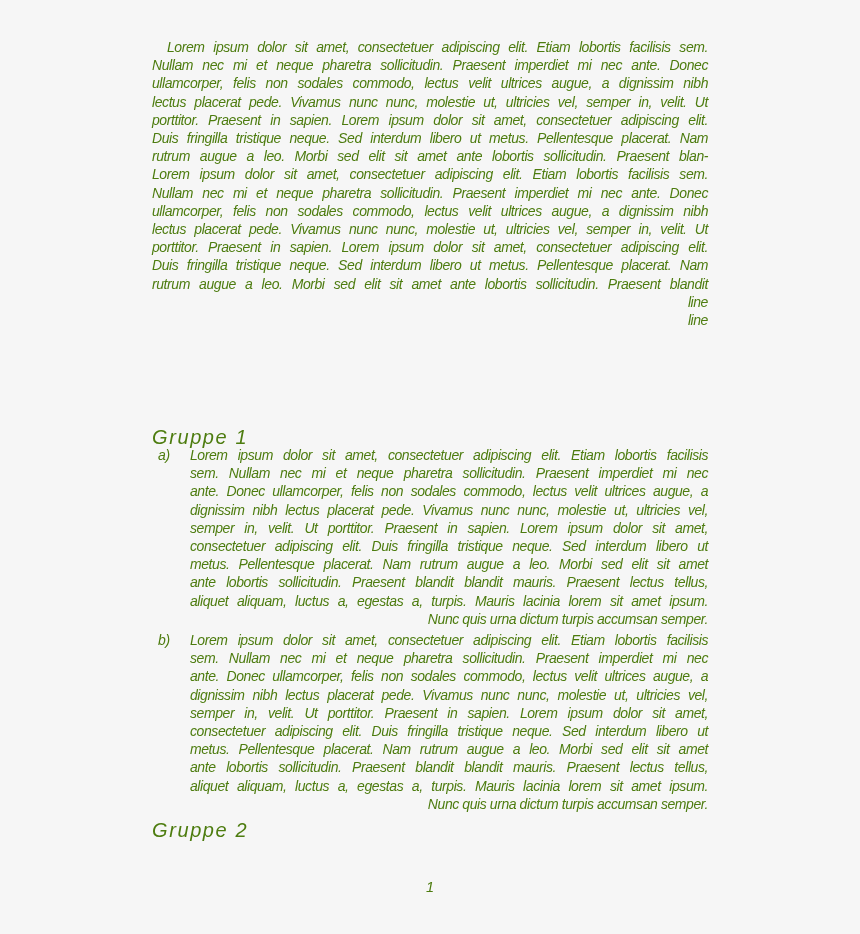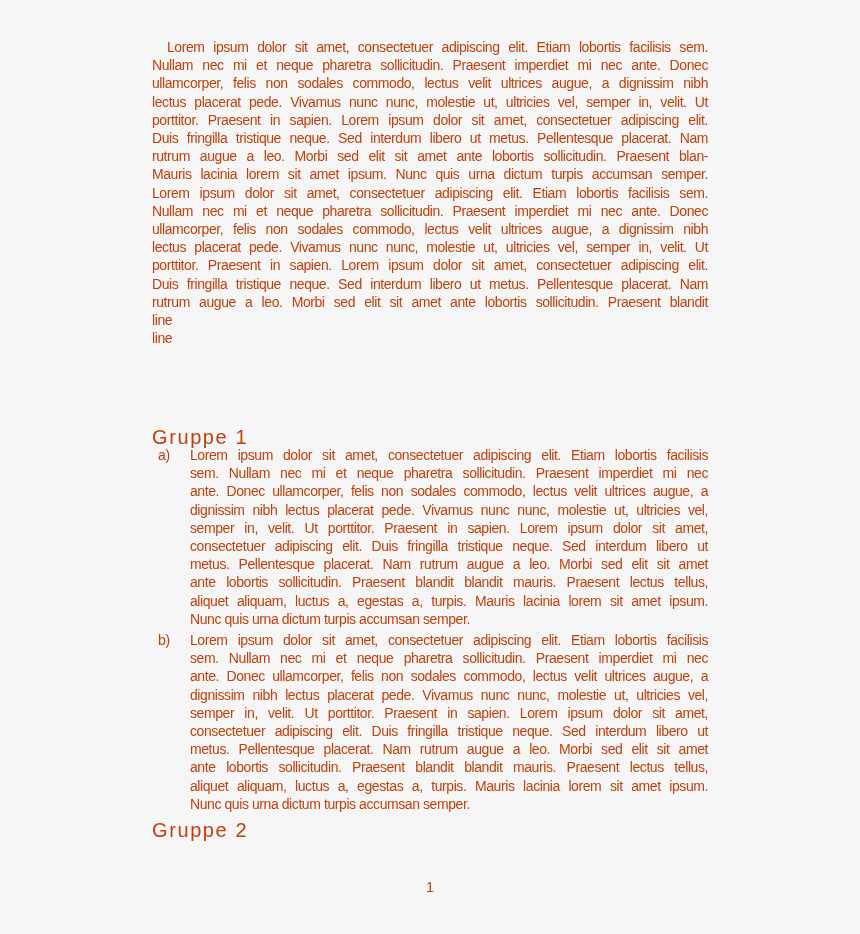--- a/index.html
+++ b/index.html
@@ -17,21 +17,21 @@
   }
   .col {
     position: absolute;
     left: 152px;
     width: 556px;
   }
   .tline {
     font-size: 14px;
     letter-spacing: -0.42px;
     line-height: 18.2px;
-    text-align: left;
+    text-align: right;
     white-space: normal;
   }
   .tline.just {
     text-align: justify;
     text-align-last: justify;
     text-justify: inter-word;
   }
   .tline.indent {
     text-indent: 15px;
   }
@@ -70,31 +70,30 @@
   #paragraph1 { top: 38px; }
   #heading1   { top: 428px; }
   #item-a     { top: 446px; }
   #item-b     { top: 631px; }
   #heading2   { top: 821px; text-align: right; }
   #page-num   { top: 878px; }
 </style>
 </head>
 <body>
 
-<div class="page" style="background: rgb(246, 246, 246); color: #c2410c;">
+<div class="page" style="background: rgb(246, 246, 246); color: #4d7c0f; font-style: italic;">
 
   <div id="paragraph1" class="col">
       <div class="tline just indent">Lorem ipsum dolor sit amet, consectetuer adipiscing elit. Etiam lobortis facilisis sem.</div>
       <div class="tline just">Nullam nec mi et neque pharetra sollicitudin. Praesent imperdiet mi nec ante. Donec</div>
       <div class="tline just">ullamcorper, felis non sodales commodo, lectus velit ultrices augue, a dignissim nibh</div>
       <div class="tline just">lectus placerat pede. Vivamus nunc nunc, molestie ut, ultricies vel, semper in, velit. Ut</div>
       <div class="tline just">porttitor. Praesent in sapien. Lorem ipsum dolor sit amet, consectetuer adipiscing elit.</div>
       <div class="tline just">Duis fringilla tristique neque. Sed interdum libero ut metus. Pellentesque placerat. Nam</div>
       <div class="tline just">rutrum augue a leo. Morbi sed elit sit amet ante lobortis sollicitudin. Praesent blan-</div>
-      <div class="tline just">Mauris lacinia lorem sit amet ipsum. Nunc quis urna dictum turpis accumsan semper.</div>
       <div class="tline just">Lorem ipsum dolor sit amet, consectetuer adipiscing elit. Etiam lobortis facilisis sem.</div>
       <div class="tline just">Nullam nec mi et neque pharetra sollicitudin. Praesent imperdiet mi nec ante. Donec</div>
       <div class="tline just">ullamcorper, felis non sodales commodo, lectus velit ultrices augue, a dignissim nibh</div>
       <div class="tline just">lectus placerat pede. Vivamus nunc nunc, molestie ut, ultricies vel, semper in, velit. Ut</div>
       <div class="tline just">porttitor. Praesent in sapien. Lorem ipsum dolor sit amet, consectetuer adipiscing elit.</div>
       <div class="tline just">Duis fringilla tristique neque. Sed interdum libero ut metus. Pellentesque placerat. Nam</div>
       <div class="tline just">rutrum augue a leo. Morbi sed elit sit amet ante lobortis sollicitudin. Praesent blandit</div>
       <div class="tline">line</div>
       <div class="tline">line</div>
     </div>

